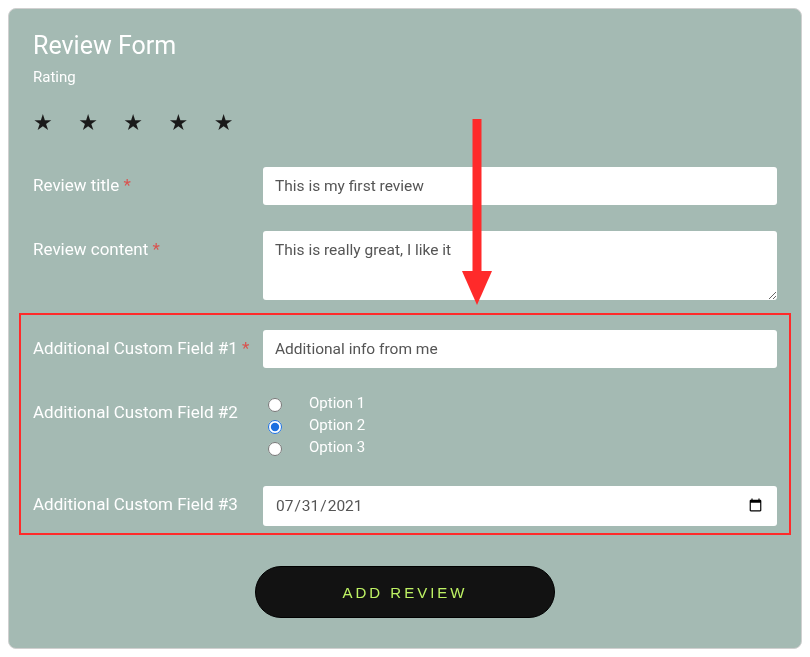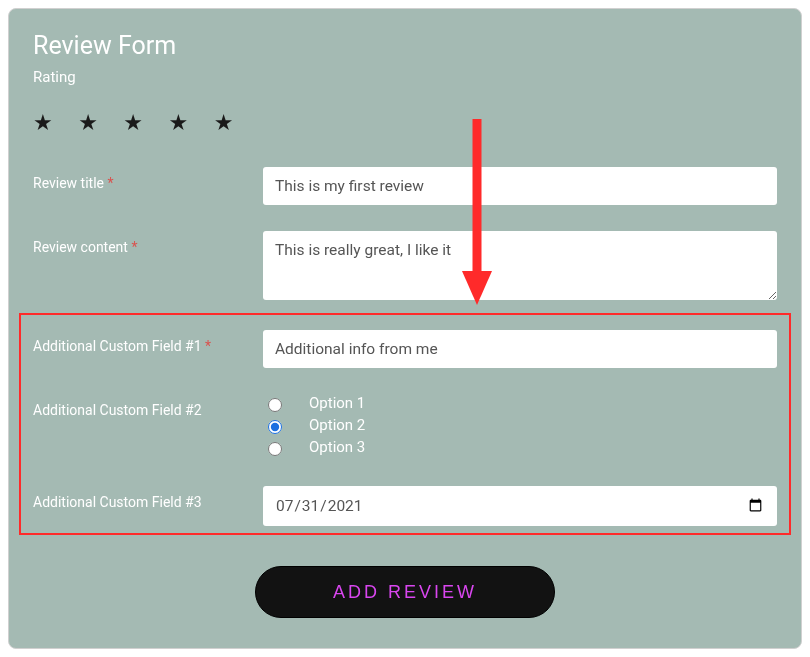--- a/index.html
+++ b/index.html
@@ -37,21 +37,21 @@
     margin-bottom: 32px;
   }
   .row {
     display: flex;
     align-items: flex-start;
     margin-bottom: 26px;
   }
   .row .label {
     width: 230px;
     flex: 0 0 230px;
-    font-size: 14px;
+    font-size: 17px;
     color: #fff;
     padding-top: 8px;
   }
   .req { color: #d9534f; }
   .field {
     flex: 1;
   }
   .field input[type=text], .field textarea, .field input[type=date] {
     width: 100%;
     border: none;
@@ -102,24 +102,24 @@
   }
   .submit-row {
     display: flex;
     justify-content: center;
     margin-top: 40px;
   }
   .submit-btn {
     width: 300px;
     height: 52px;
     background: #121212;
-    color: #d946ef;
+    color: #bef264;
     border: 1px solid #000;
     border-radius: 28px;
-    font-size: 18px;
+    font-size: 15px;
     letter-spacing: 3px;
     cursor: pointer;
   }
   .date-wrap { position: relative; }
   .date-wrap input[type=date]::-webkit-calendar-picker-indicator {
     opacity: 1;
     cursor: pointer;
   }
 </style>
 </head>

